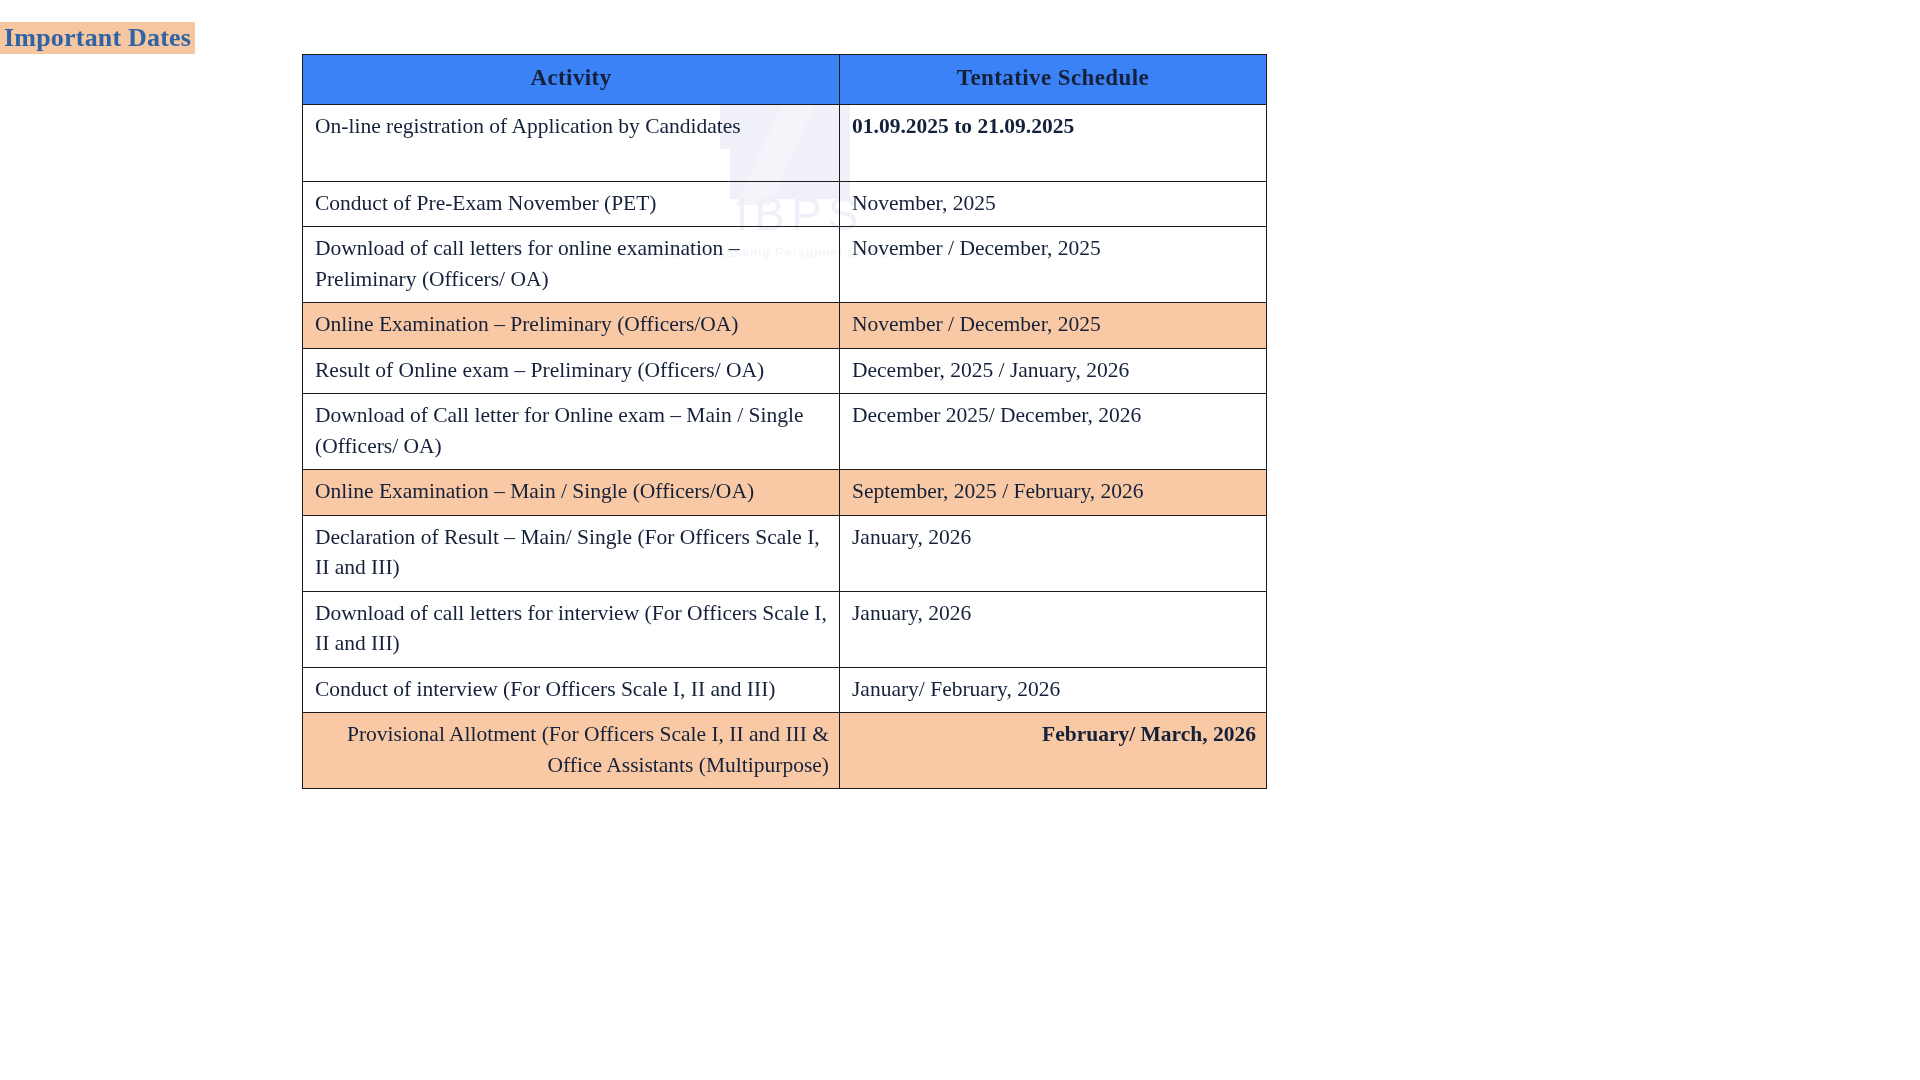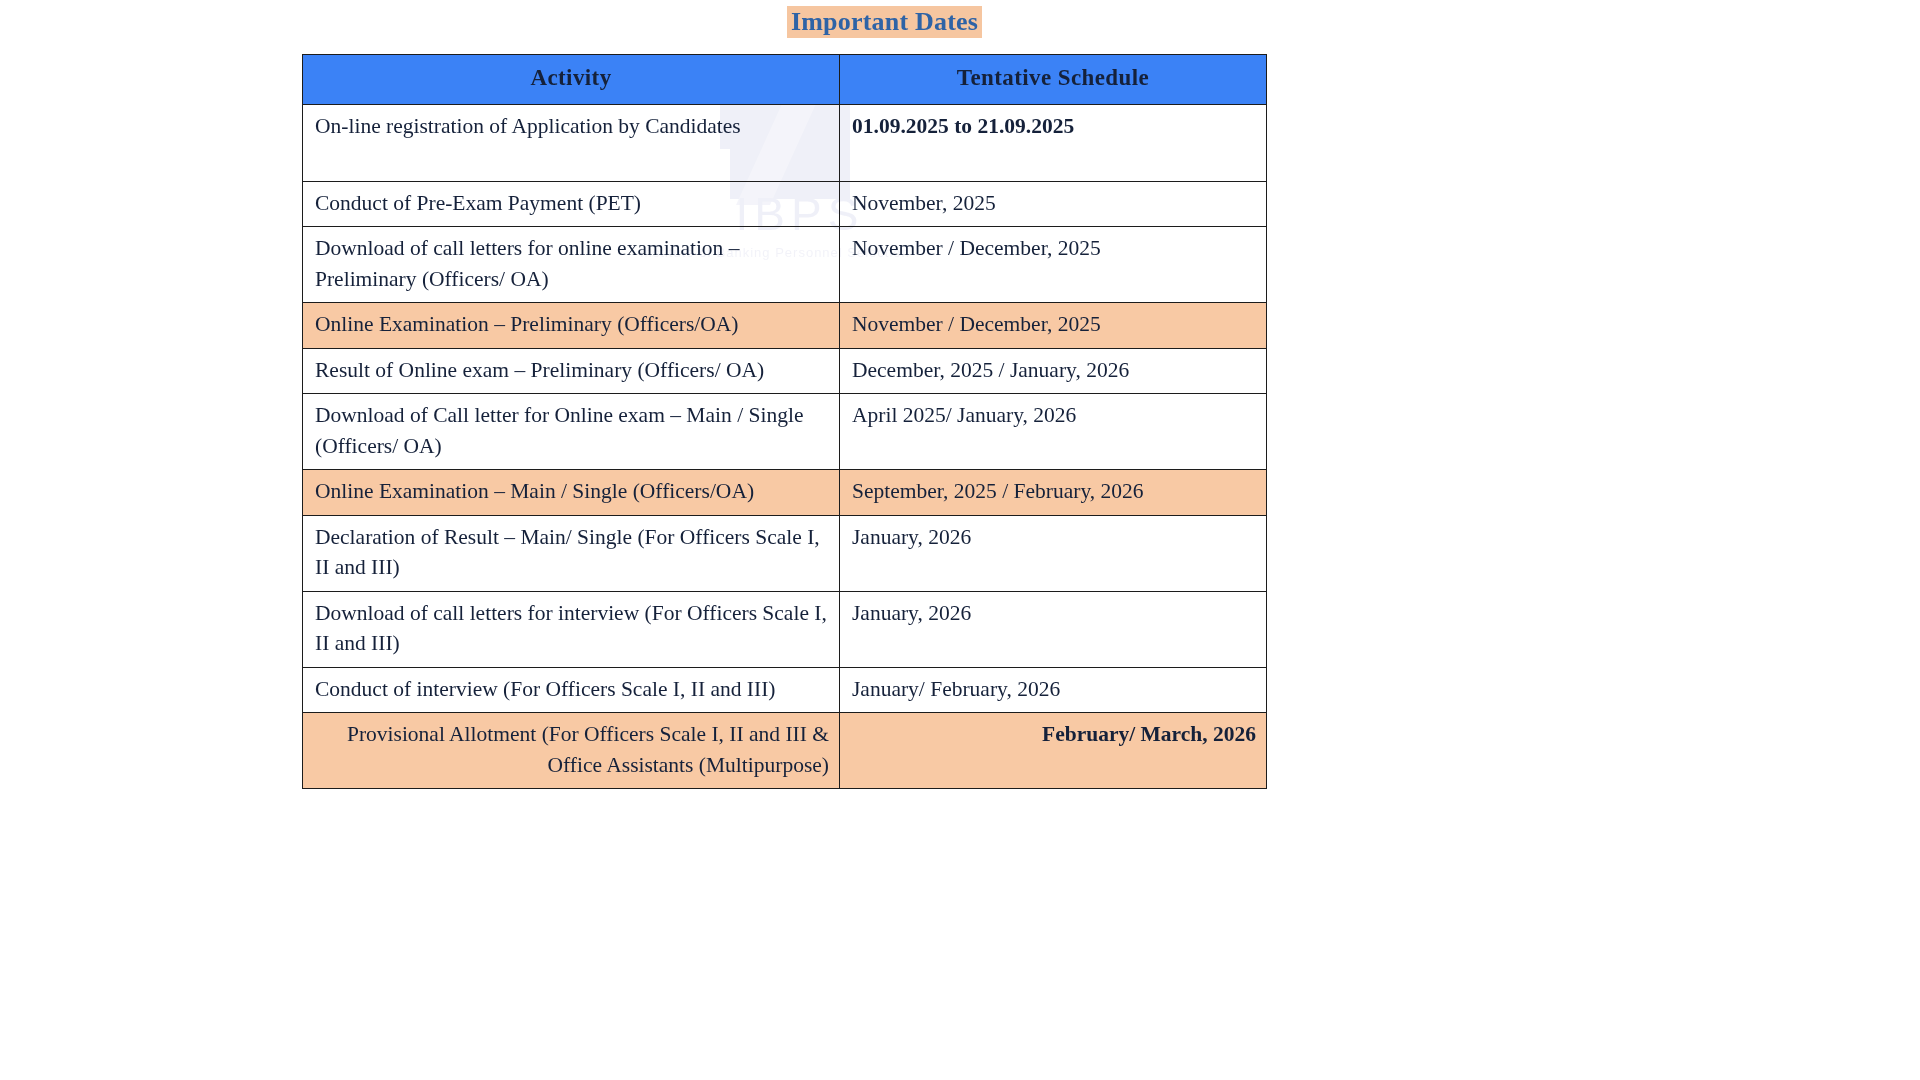--- a/index.html
+++ b/index.html
@@ -61,23 +61,22 @@
     font-family: "Liberation Sans", sans-serif;
     font-size: 13px;
     letter-spacing: 1px;
     color: #c7c9e4;
   }
 
   
   .title-wrap {
     position: absolute;
     left: 0;
-    top: 6px;
+    top: 22px;
     width: 1769px;
-    text-align: center;
     z-index: 2;
   }
   .title {
     display: inline-block;
     background: #f6c6a0;
     color: #2e63a6;
     font-family: "Liberation Serif", "DejaVu Serif", serif;
     font-weight: bold;
     font-size: 26px;
     line-height: 1.05;
@@ -170,42 +169,42 @@
       <tbody>
 
         <tr>
           <td class="tall-a">On-line registration of Application by Candidates</td>
           <td class="bold">01.09.2025 to 21.09.2025</td>
         </tr>
 
 
 
         <tr>
-          <td>Conduct of Pre-Exam Payment (PET)</td>
+          <td>Conduct of Pre-Exam November (PET)</td>
           <td>November, 2025</td>
         </tr>
 
         <tr>
           <td>Download of call letters for online examination – Preliminary (Officers/ OA)</td>
           <td>November / December, 2025</td>
         </tr>
 
         <tr class="hl">
           <td>Online Examination – Preliminary (Officers/OA)</td>
           <td>November / December, 2025</td>
         </tr>
 
         <tr>
           <td>Result of Online exam – Preliminary (Officers/ OA)</td>
           <td>December, 2025 / January, 2026</td>
         </tr>
 
         <tr>
           <td>Download of Call letter for Online exam – Main / Single (Officers/ OA)</td>
-          <td>April 2025/ January, 2026</td>
+          <td>December 2025/ December, 2026</td>
         </tr>
 
         <tr class="hl">
           <td>Online Examination – Main / Single (Officers/OA)</td>
           <td>September, 2025 / February, 2026</td>
         </tr>
 
         <tr>
           <td>Declaration of Result – Main/ Single (For Officers Scale I, II and III)</td>
           <td>January, 2026</td>

